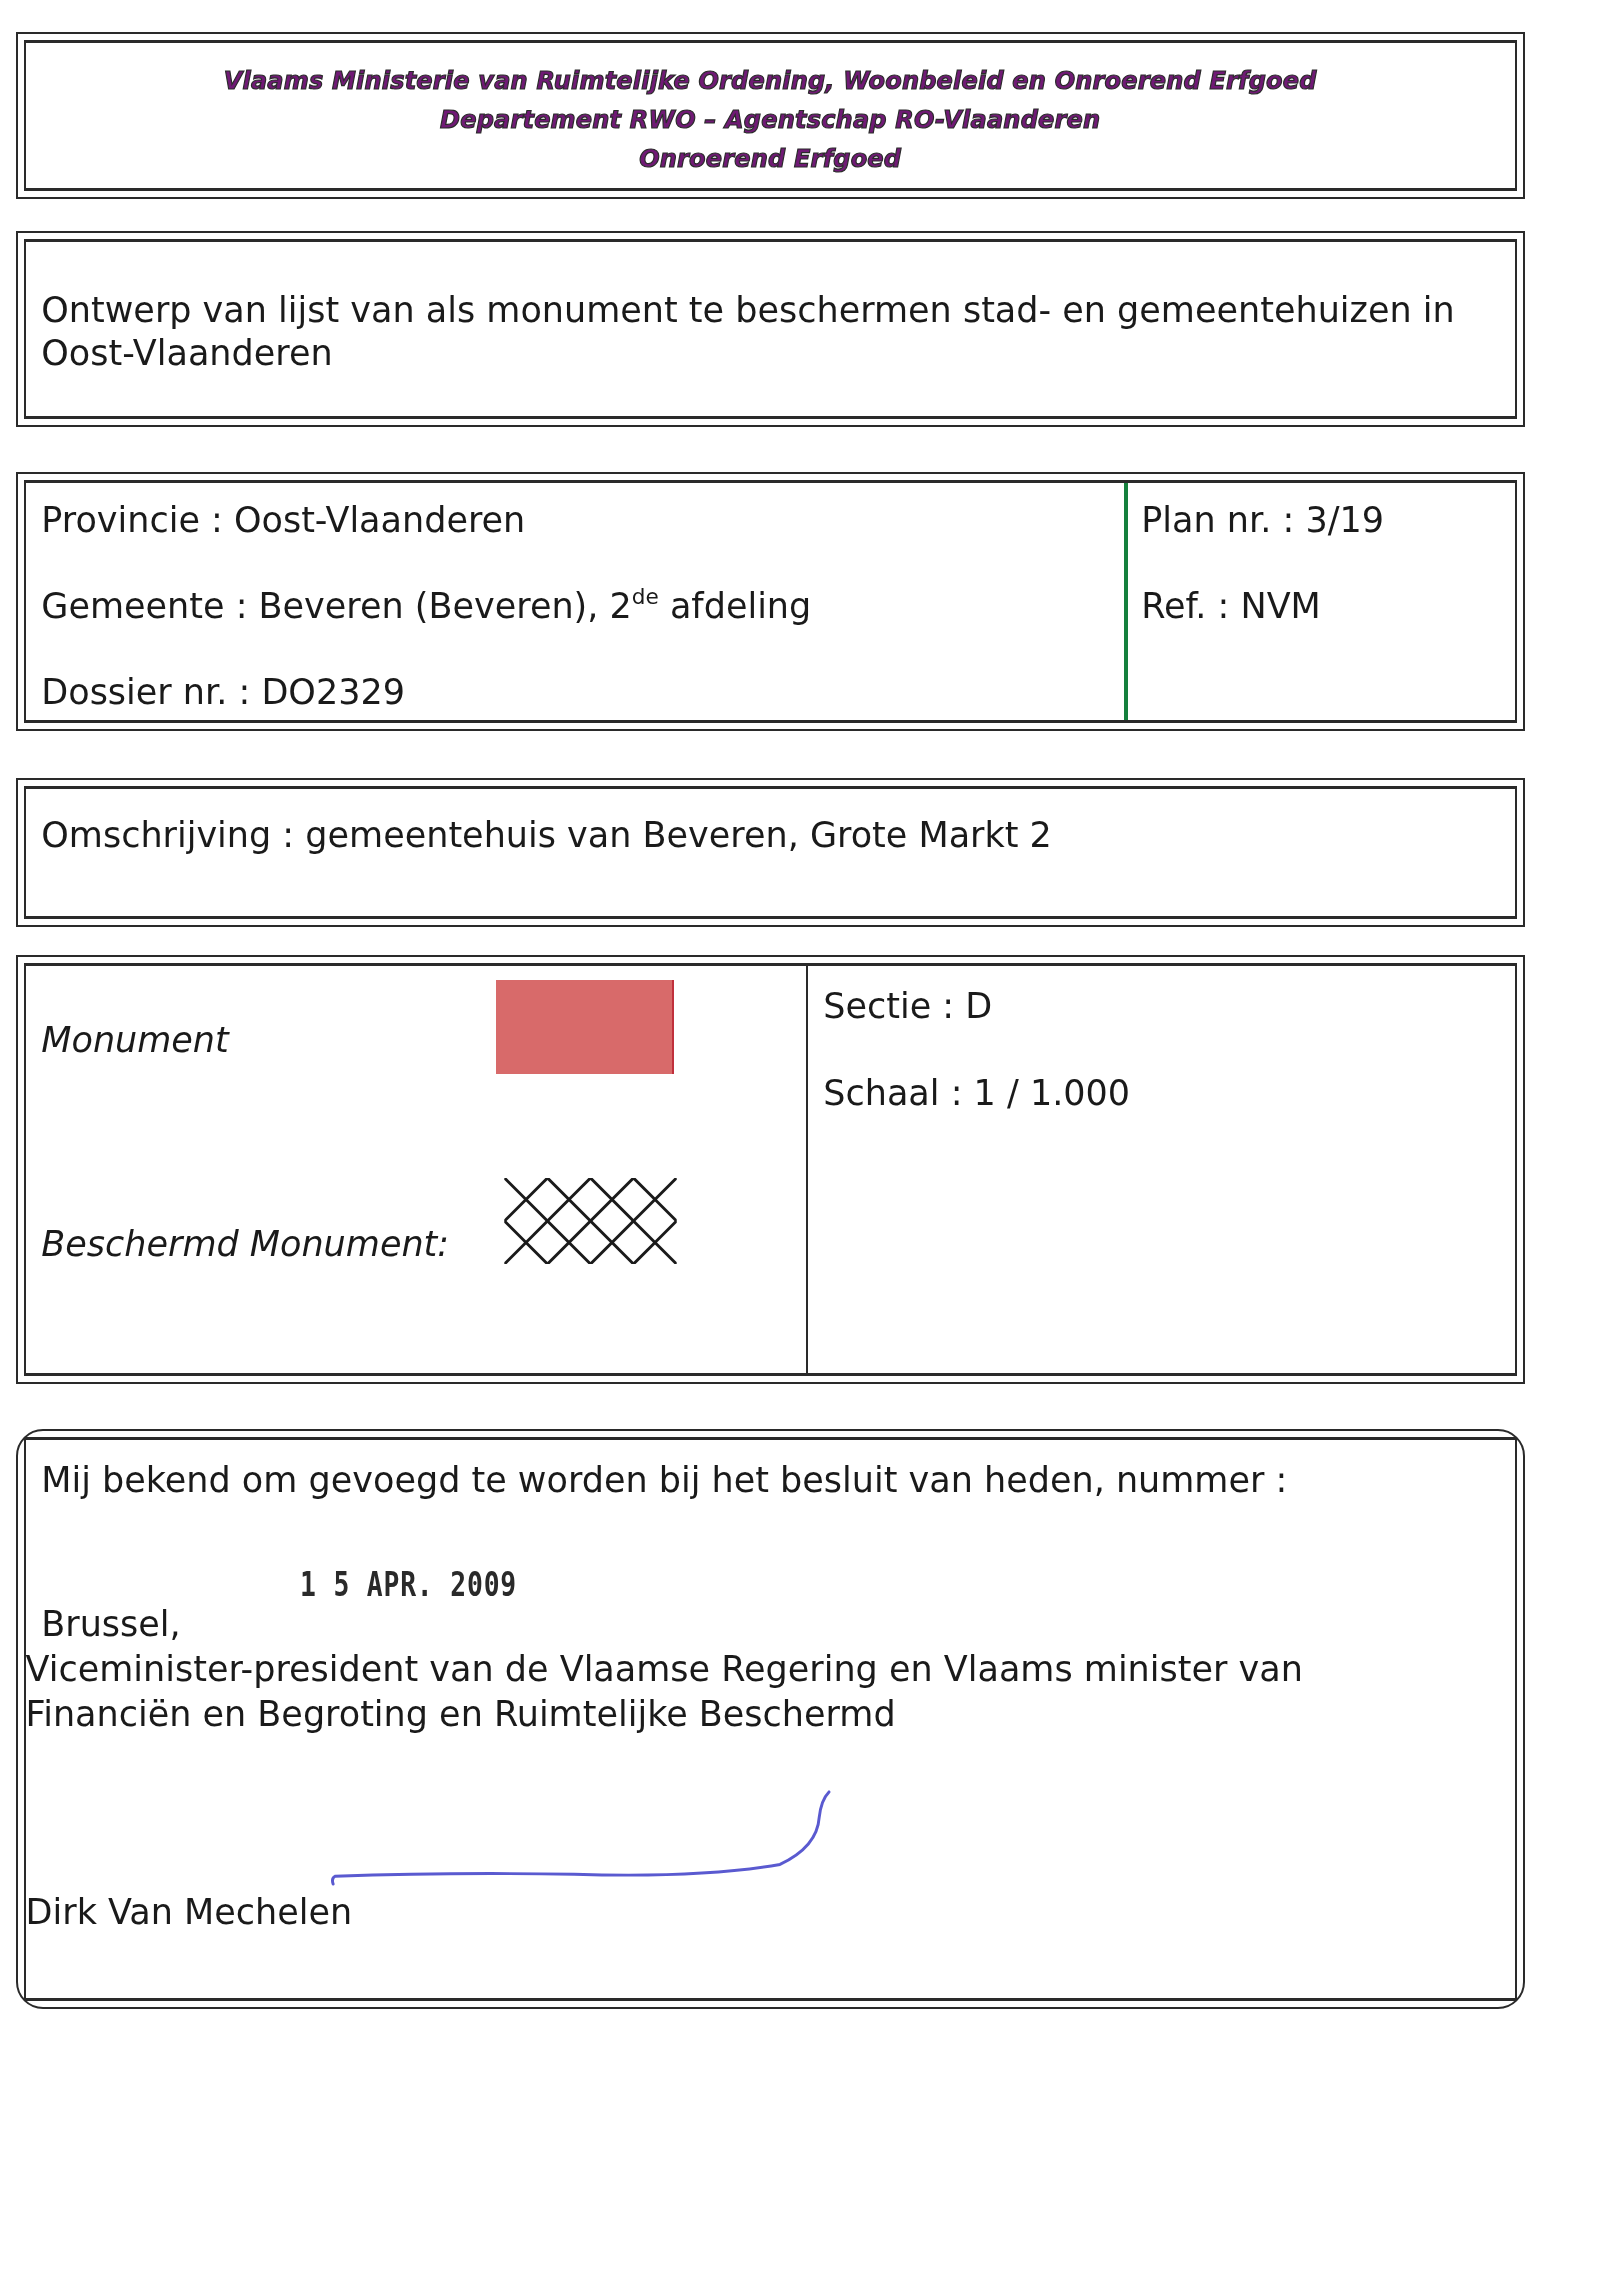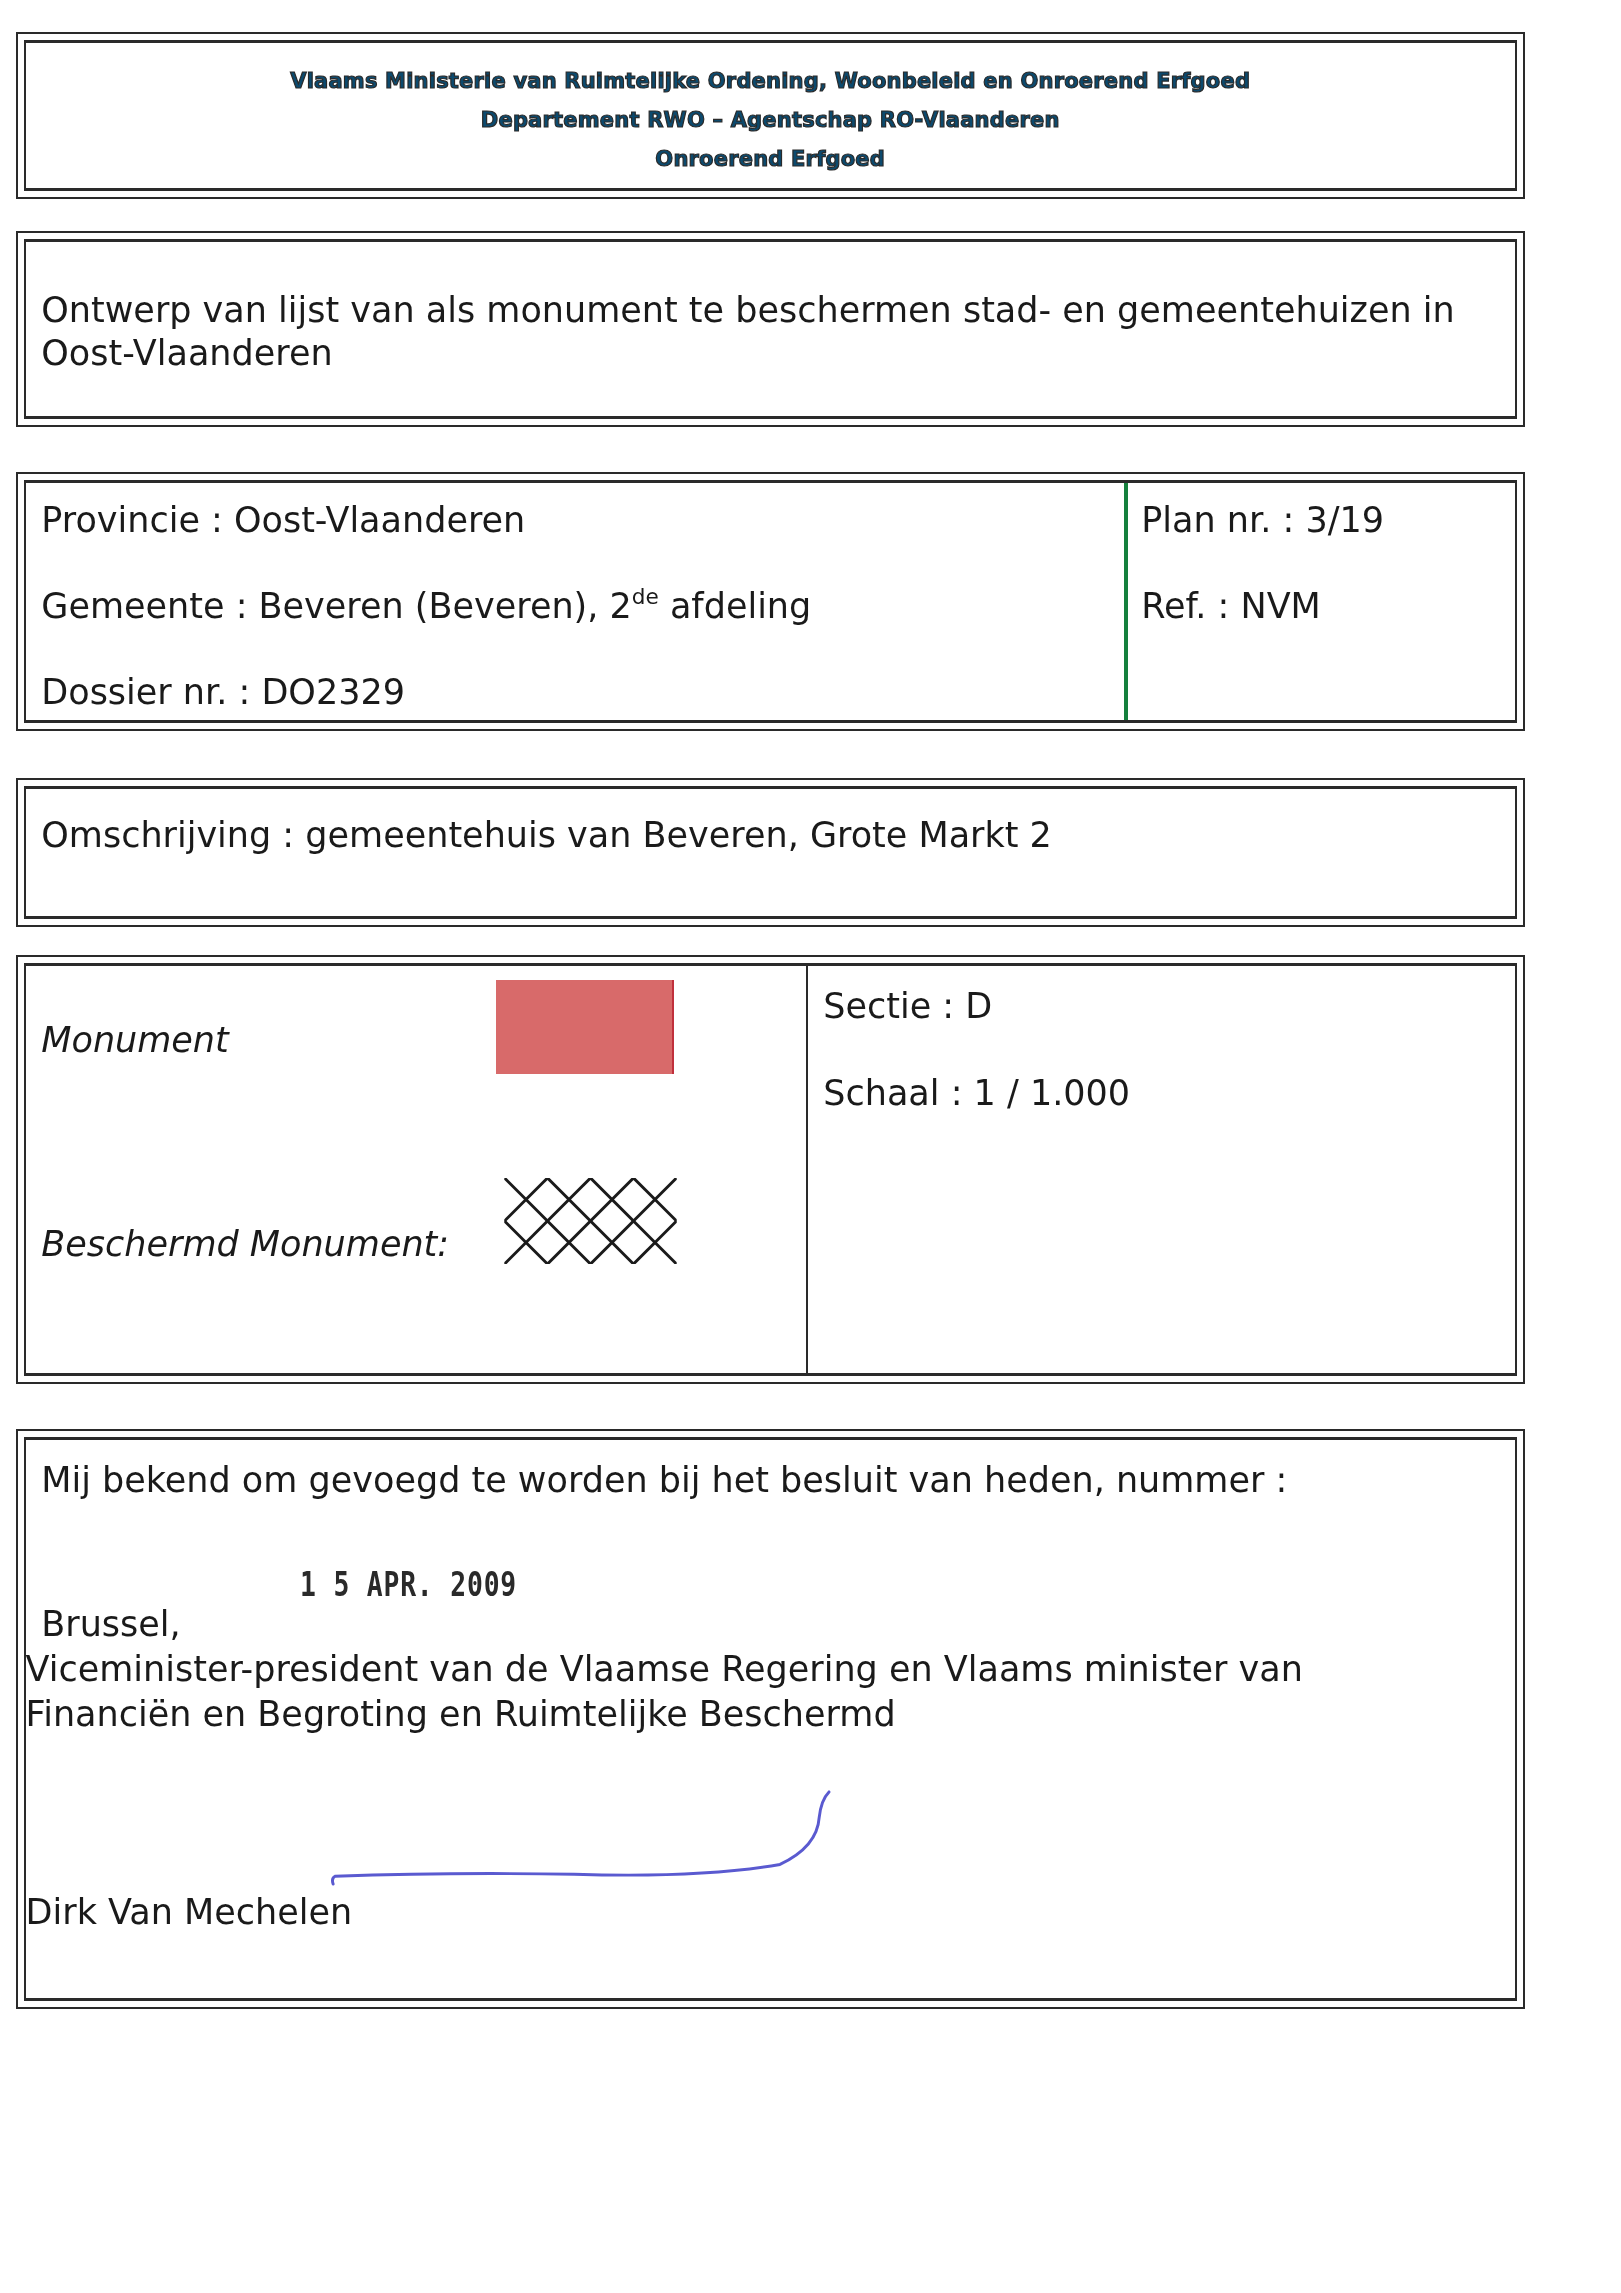--- a/index.html
+++ b/index.html
@@ -14,27 +14,28 @@
     .frame > .inner {
       border: 2px solid #2a2a2a; box-sizing: border-box; height: 100%;
       border-top-width: 3.9px; border-bottom-width: 3.9px;
       position: relative; background: #fff;
     }
     .frame.hdr { top: 32px; height: 167px; }
     .frame.title { top: 231px; height: 196px; }
     .frame.info { top: 472px; height: 259px; }
     .frame.desc { top: 778px; height: 149px; }
     .frame.legend { top: 955px; height: 429px; }
-    .frame.sign { top: 1429px; height: 580px; }
+    .frame.sign { top: 1429px; height: 580px; border-radius: 27px; }
 
     .hdr .line {
-      text-align: center; font-weight: bold; font-size: 21px; line-height: 39px;
-      color: #0c4a6e;
+      text-align: center; font-weight: bold; font-size: 24px; line-height: 39px;
+      color: #701a75;
       -webkit-text-stroke: 1.2px #2a2a2a;
       letter-spacing: 0.2px;
+      font-style: italic;
     }
     .hdr .lines { padding-top: 19.6px; }
 
     .txt { font-size: 35px; line-height: 43px; color: #1a1a1a; }
     .title .txt { position: absolute; left: 15.7px; top: 47px; right: 19.6px; }
 
     .info .left { position: absolute; left: 0; top: 0; bottom: 0; width: 1098px; border-right: 4px solid #15803d; }
     .info .right { position: absolute; left: 1100px; top: 0; bottom: 0; right: 0; }
     .info .row { position: absolute; left: 15.7px; white-space: nowrap; }
     sup { font-size: 21.6px; vertical-align: 13.7px; line-height: 0; }

